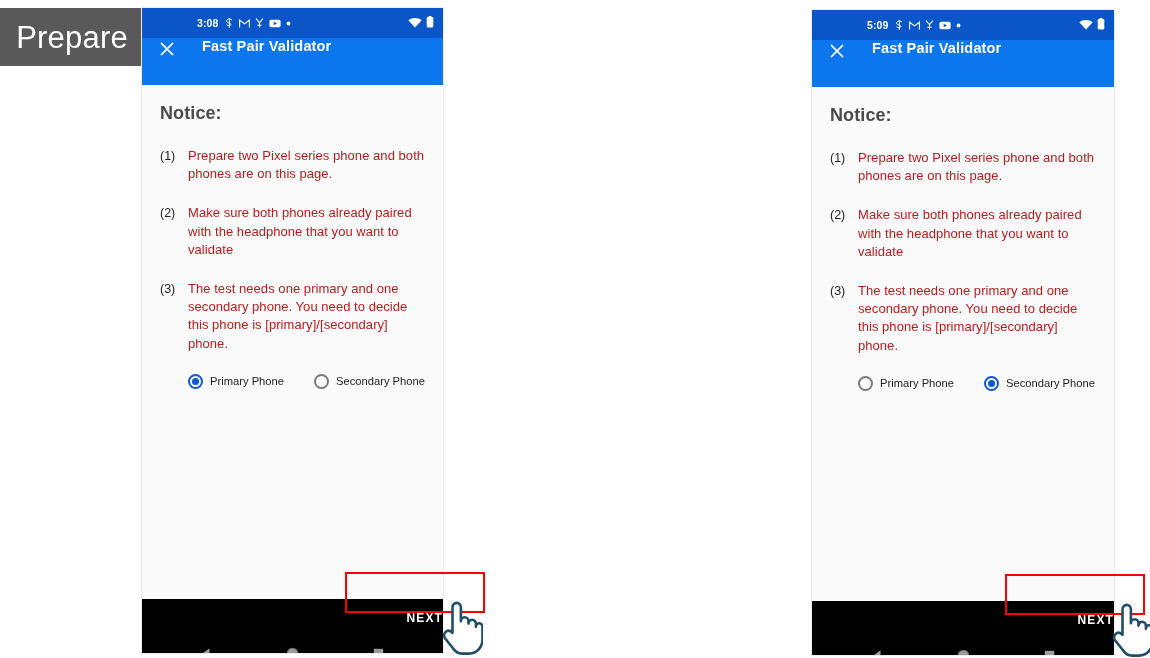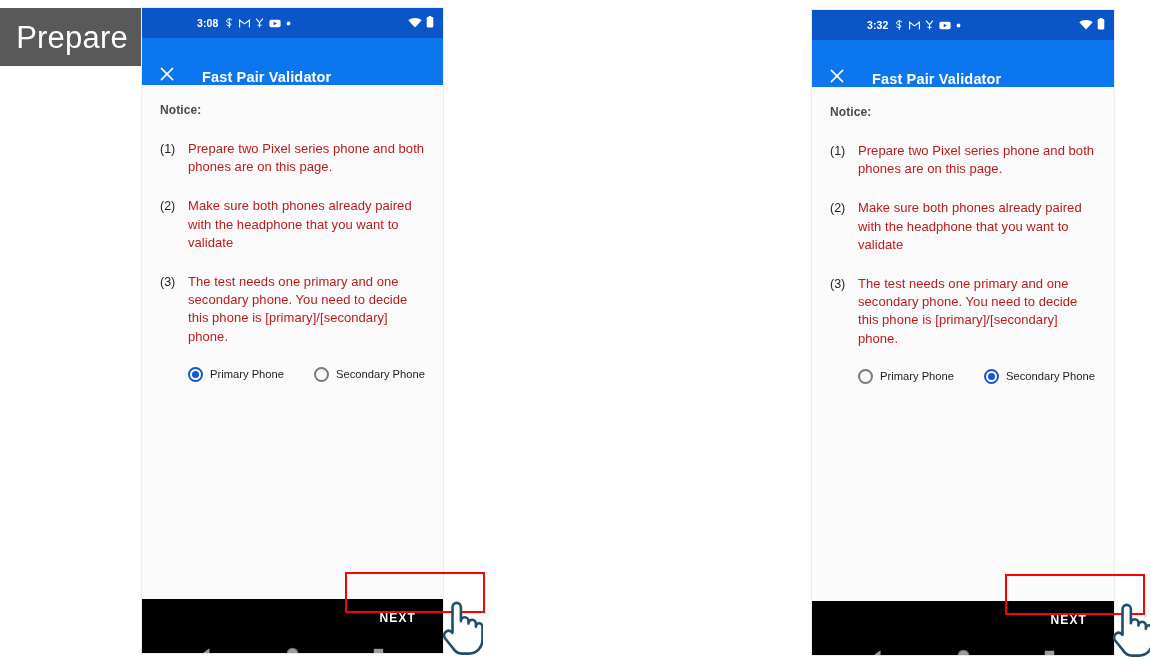--- a/index.html
+++ b/index.html
@@ -57,21 +57,21 @@
   .sb-icons{display:flex;align-items:center;gap:5px;margin-left:7px;}
   .sb-icons svg{display:block;}
   .sb-spacer{flex:1;}
   .sb-right{display:flex;align-items:center;gap:4px;}
 
   
   .appbar{
     height:47px;
     background:#0b76ee;
     display:flex;
-    align-items:flex-end;
+    align-items:flex-start;
     color:#ffffff;
     padding:0 0 0 14px;
     box-sizing:border-box;
   }
   .appbar .close{
     width:22px;height:22px;
     display:flex;align-items:center;justify-content:center;
     cursor:pointer;
   }
   .appbar .title{
@@ -83,21 +83,21 @@
 
   
   .content{
     background:#fafafa;
     height:calc(100% - 77px);
     position:relative;
     padding:0 18px;
     box-sizing:border-box;
   }
   .notice-title{
-    font-size:12px;
+    font-size:18px;
     font-weight:bold;
     color:#4a4a4a;
     margin-top:18px;
     letter-spacing:0.1px;
   }
   .items{margin-top:23px;}
   .item{
     display:flex;
     margin-bottom:21px;
   }
@@ -157,21 +157,20 @@
   .bottom{
     position:absolute;
     left:0;right:0;bottom:0;
     background:#000000;
   }
   .nextbar{
     height:37px;
     display:flex;
     align-items:center;
     justify-content:flex-end;
-    padding-right:27px;
     box-sizing:border-box;
   }
   .nextbar .next-label{
     color:#ffffff;
     font-size:12px;
     font-weight:bold;
     letter-spacing:1.1px;
     cursor:pointer;
   }
   .navbar{
@@ -318,21 +317,21 @@
           </span>
         </div>
       </div>
     </div>
   </div>
 
 
   <div class="phone" id="phone-secondary">
 
     <div class="statusbar">
-      <span class="sb-time">3:32</span>
+      <span class="sb-time">5:09</span>
       <span class="sb-icons">
         <span>
           <svg width="9" height="10" viewBox="0 0 9 10">
               <path d="M7 2.2C6.3 1.4 5.4 1 4.4 1 2.8 1 1.6 1.8 1.6 3c0 1 .8 1.5 2.2 1.9 1.5.4 2.1.8 2.1 1.5 0 .8-.8 1.3-1.9 1.3-1 0-1.9-.4-2.5-1.2" stroke="#fff" stroke-width="1" fill="none"></path>
               <path d="M4.3 0v10" stroke="#fff" stroke-width="0.9"></path>
             </svg>
         </span>
         <span>
           <svg width="11" height="9" viewBox="0 0 11 9">
               <path d="M.6 8.4V1.2l4.9 3.7 4.9-3.7v7.2" stroke="#fff" stroke-width="1.1" fill="none"></path>

